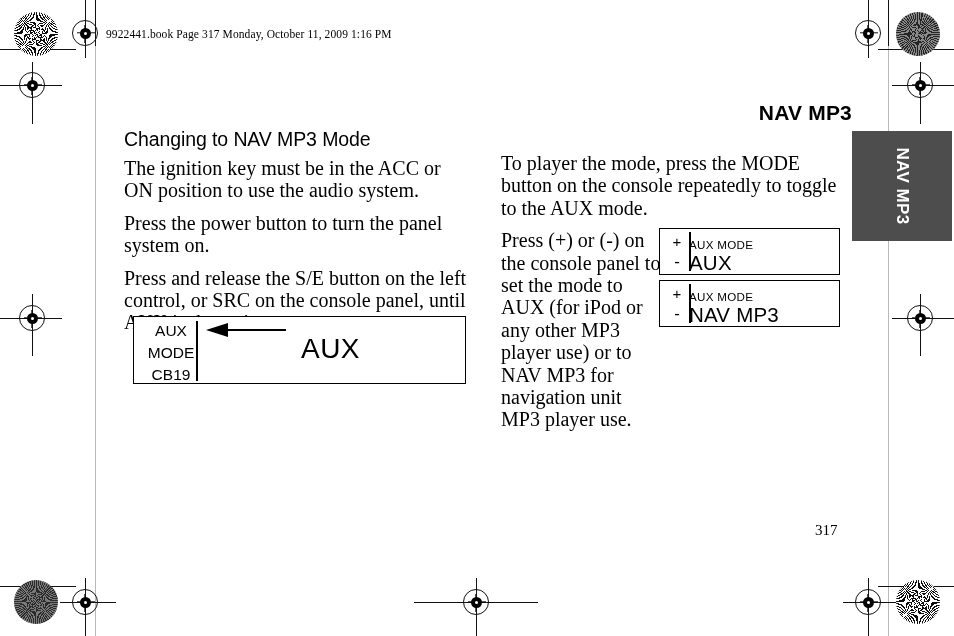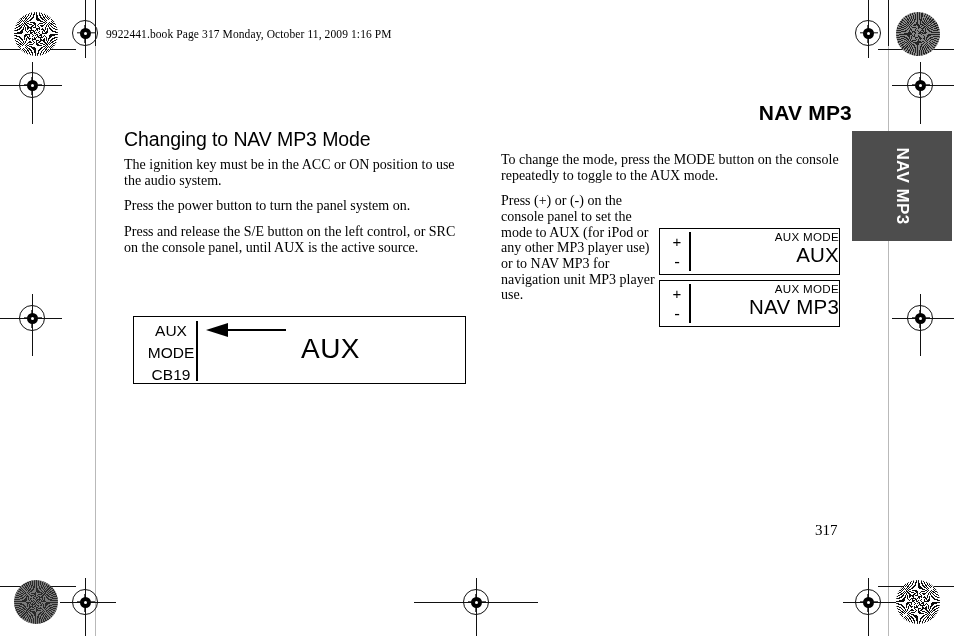--- a/index.html
+++ b/index.html
@@ -137,21 +137,21 @@
   h1.section-title {
     margin: 0 0 6px 0;
     font-family: "Liberation Sans", "DejaVu Sans", sans-serif;
     font-weight: normal;
     font-size: 19.5px;
     letter-spacing: -.1px;
   }
 
   p.body {
     margin: 0 0 10px 0;
-    font-size: 14px;
+    font-size: 20px;
     line-height: 1.12;
     text-align: left;
     hyphens: none;
   }
   p.body.last { margin-bottom: 0; }
 
   
   .radio-fig {
     position: absolute;
     left: 133px;
@@ -244,22 +244,22 @@
     left: 29px;
     top: 3px;
     width: 1.7px;
     height: 39px;
     background: #000;
   }
   .mode-body {
     position: absolute;
     left: 29px;
     right: 0;
-    top: 2px;
-    text-align: right;
+    top: 10px;
+    text-align: left;
   }
   .mode-label {
     font-family: "Liberation Sans", "DejaVu Sans", sans-serif;
     font-size: 11.6px;
     letter-spacing: .3px;
     line-height: 1.08;
   }
   .mode-value {
     font-family: "Liberation Sans", "DejaVu Sans", sans-serif;
     font-size: 20.5px;
@@ -359,21 +359,21 @@
 </div>
 
 <div class="col-left">
   <h1 class="section-title">Changing to NAV MP3 Mode</h1>
   <p class="body">The ignition key must be in the ACC or ON position to use the audio system.</p>
   <p class="body">Press the power button to turn the panel system on.</p>
   <p class="body">Press and release the S/E button on the left control, or SRC on the console panel, until AUX is the active source.</p>
 </div>
 
 <div class="col-right">
-  <p class="body">To change the mode, press the MODE button on the console repeatedly to toggle to the AUX mode.</p>
+  <p class="body">To player the mode, press the MODE button on the console repeatedly to toggle to the AUX mode.</p>
   <p class="body last" style="width:163px; margin-bottom:0;">Press (+) or (-) on the console panel to set the mode to AUX (for iPod or any other MP3 player use) or to NAV MP3 for navigation unit MP3 player use.</p>
 </div>
 
 <div class="radio-fig">
   <div class="radio-srclist">
     <div>AUX</div>
     <div>MODE</div>
     <div>CB19</div>
   </div>
   <div class="radio-divider"></div>

